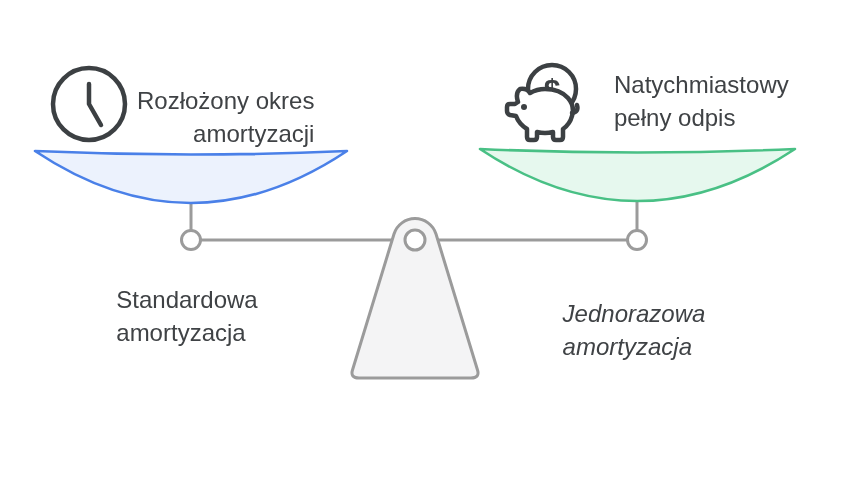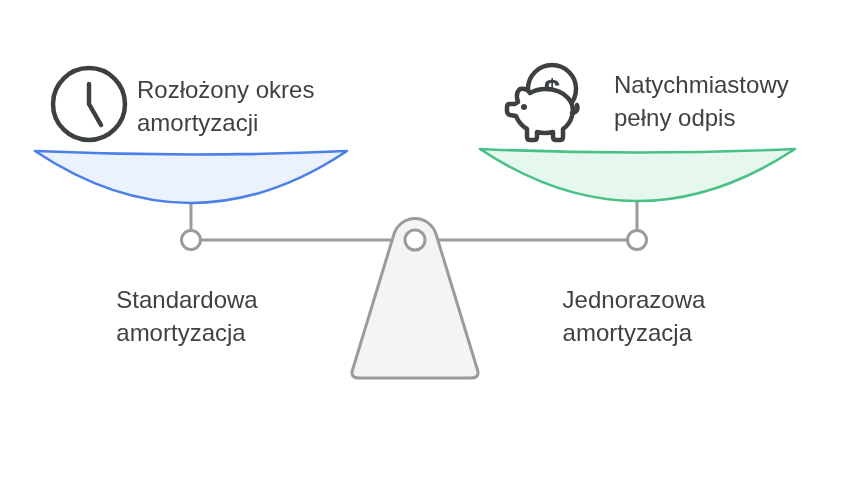--- a/index.html
+++ b/index.html
@@ -96,26 +96,26 @@
              L 65 77 Q 65 80 62 80 L 58 80 Q 55 80 55 77 L 55 72
              Q 47 74 39 72
              L 39 77 Q 39 80 36 80 L 32 80 Q 29 80 29 77 L 29 69
              Q 21 64 18 56
              L 12 55 Q 9 54 9 51 L 9 47 Q 9 44 12 44 L 17 44
              Z"></path>
     <path class="icon-stroke" stroke-width="4" d="M 74 53 Q 81 52 79 45"></path>
     <circle class="icon-fill" cx="26" cy="47" r="3"></circle>
   </svg>
 
-  <div class="txt" style="left:137px; top:73px;">Rozłożony okres
+  <div class="txt" style="left:137px; top:84px;text-align:right;">Rozłożony okres
 amortyzacji</div>
 
   <div class="txt" style="left:614px; top:68px;">Natychmiastowy
 pełny odpis</div>
 
   <div class="txt centered" style="left:187px; top:283px;">Standardowa
 amortyzacja</div>
 
-  <div class="txt centered" style="left:634px; top:283px;">Jednorazowa
+  <div class="txt centered" style="left:634px; top:297px;font-style:italic;">Jednorazowa
 amortyzacja</div>
 
 
 </div>
 
 </body></html>

